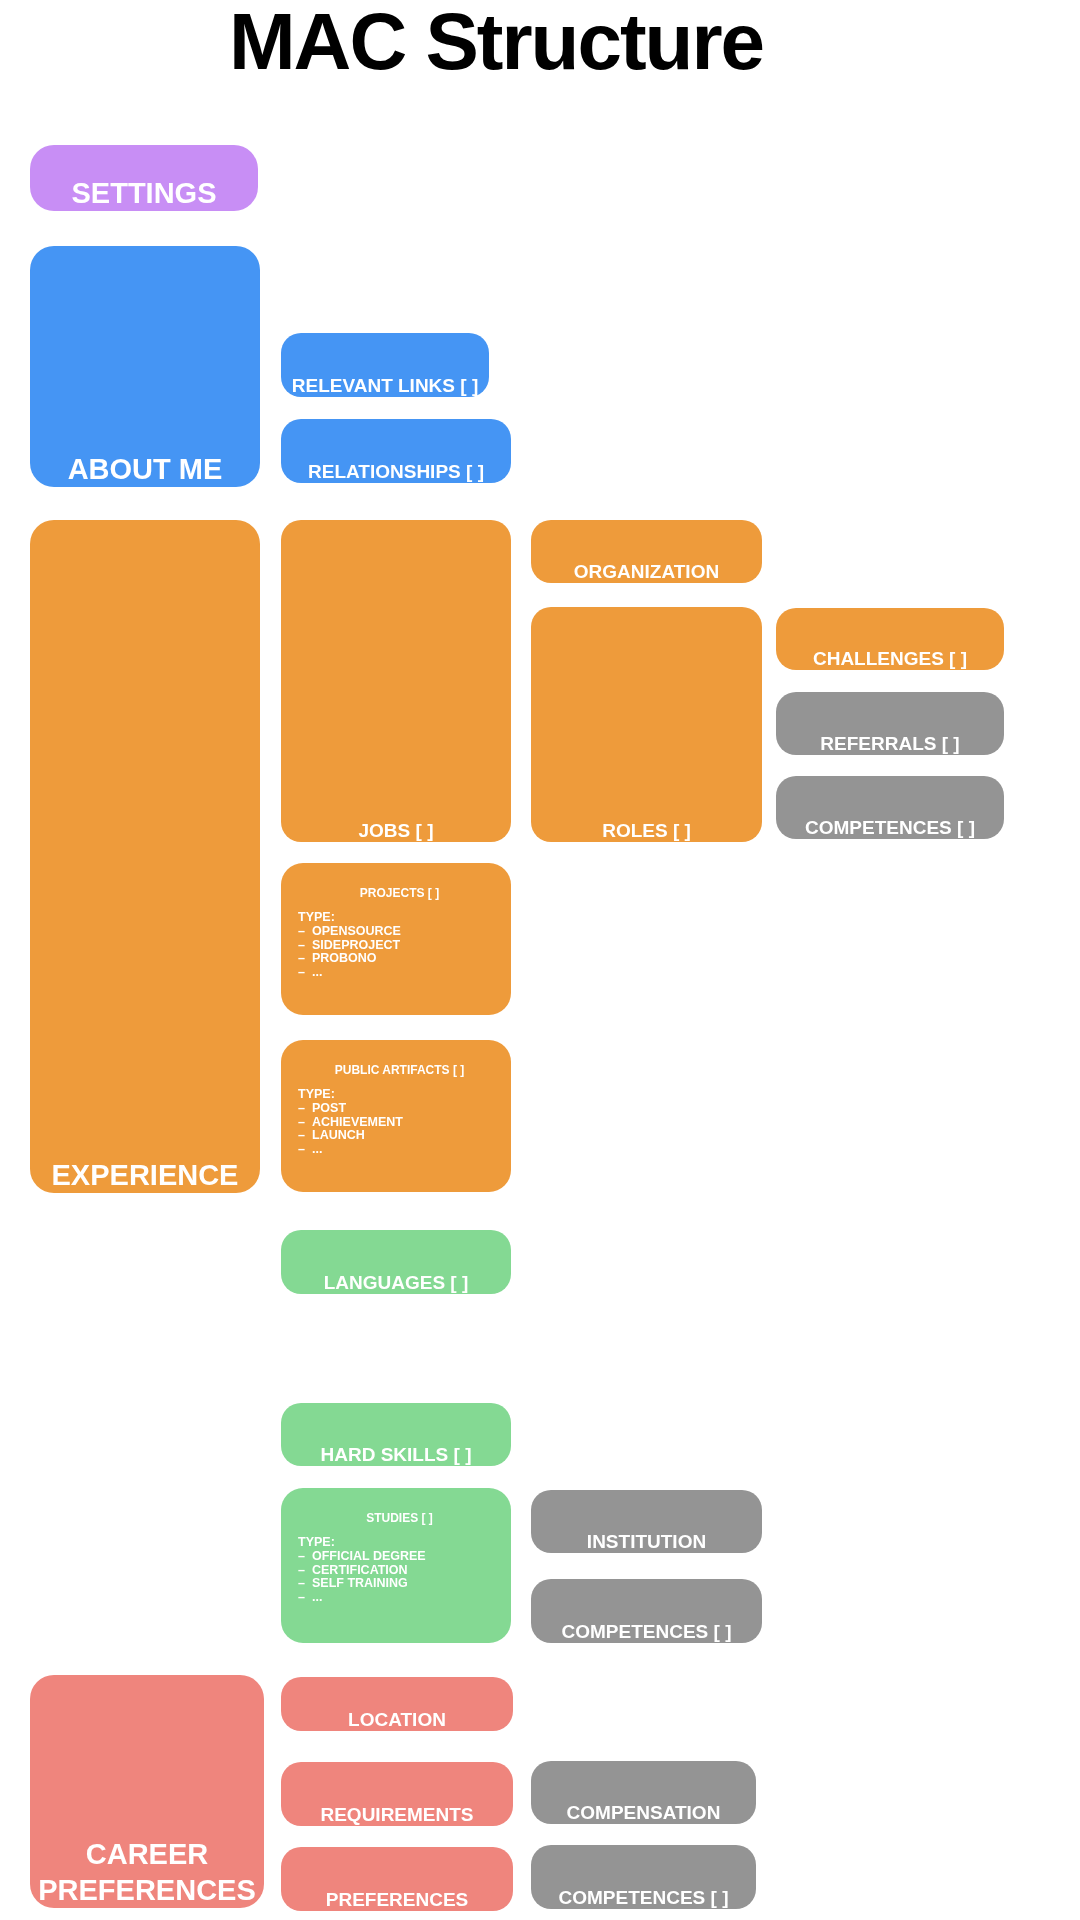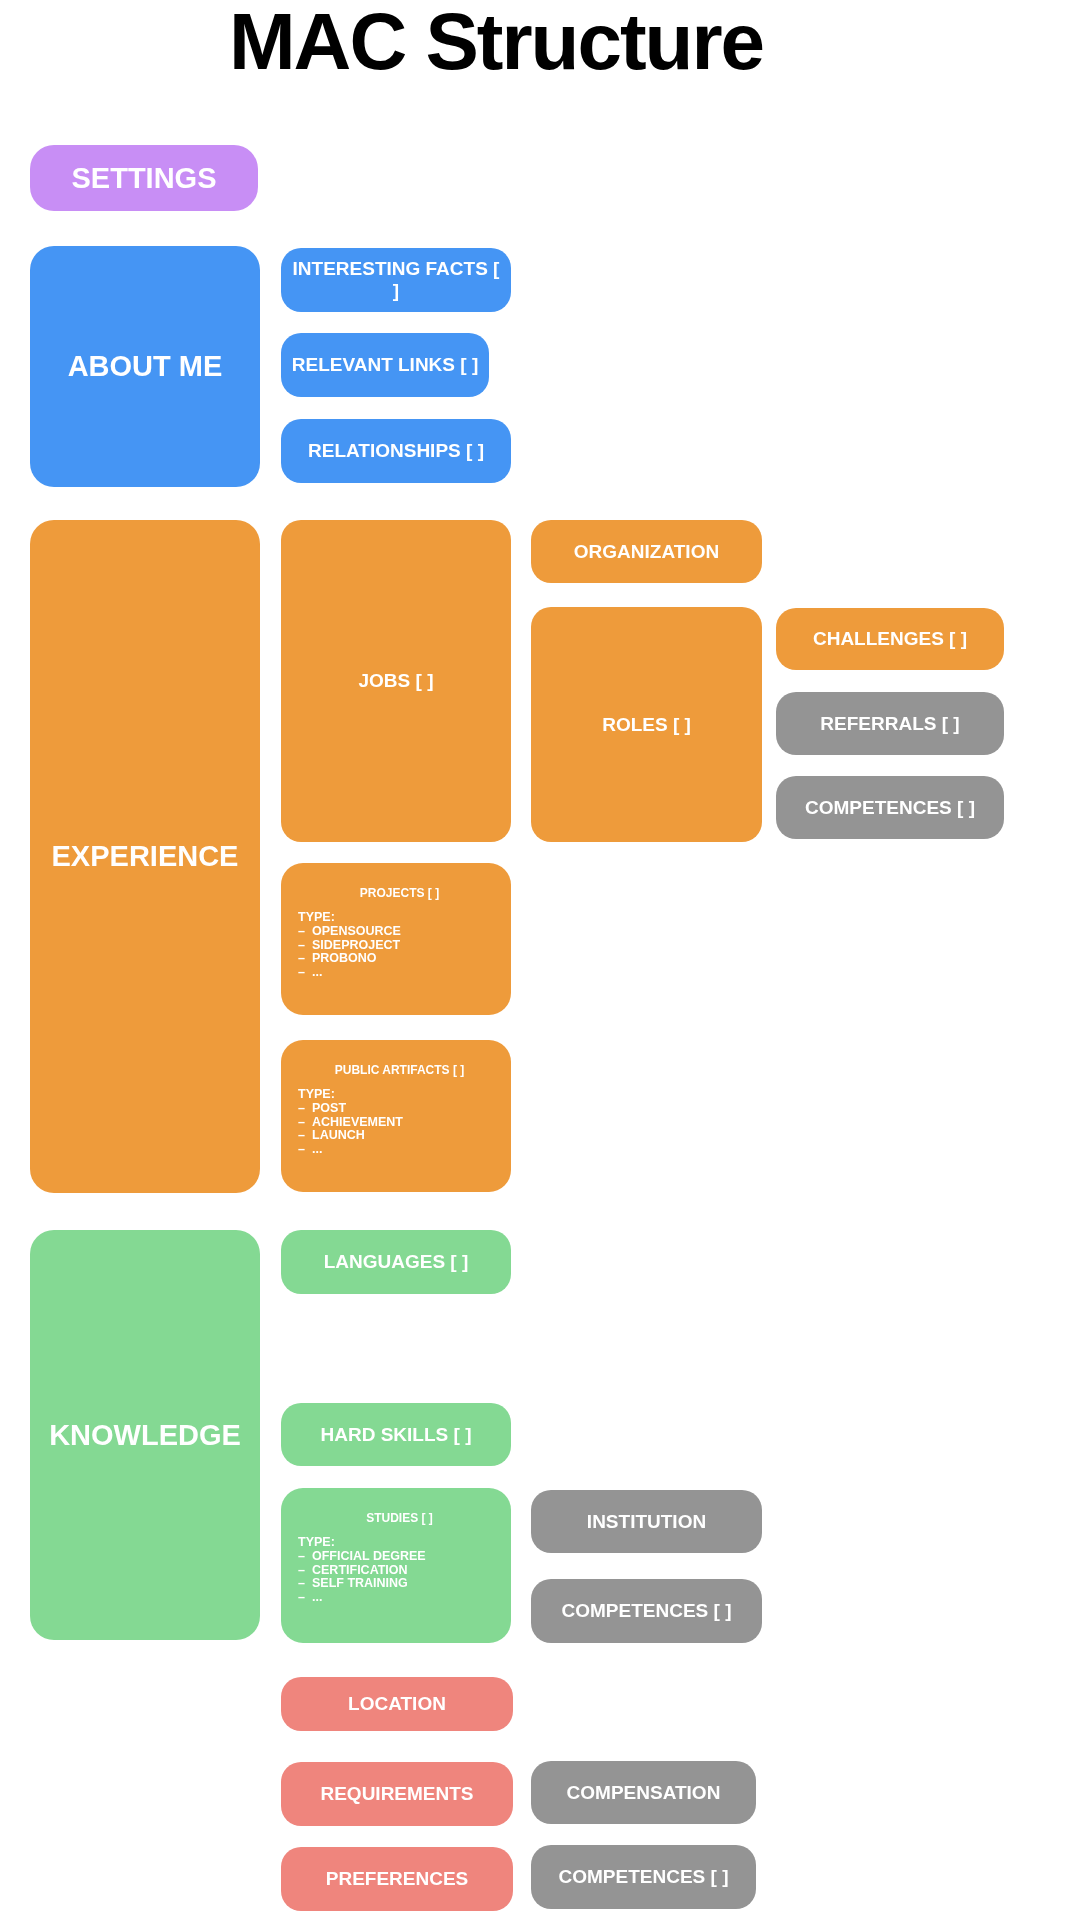--- a/index.html
+++ b/index.html
@@ -23,21 +23,21 @@
     letter-spacing:-2px;
     color:#000000;
     line-height:1.0;
   }
   .node{
     position:absolute;
     border-radius:20px;
     color:#ffffff;
     font-weight:700;
     display:flex;
-    align-items:center;
+    align-items:flex-end;
     justify-content:center;
     box-sizing:border-box;
   }
   .parent{
     font-size:29px;
     text-align:center;
     line-height:1.25;
     padding:0 14px;
     border-radius:24px;
   }
@@ -73,23 +73,20 @@
 
   <h1 class="page-title">MAC Structure</h1>
 
   <div class="node parent" style="left: 30px; top: 145px; width: 228px; height: 66px; background: rgb(200, 142, 245);">
     <span>SETTINGS</span>
   </div>
 
   <div class="node parent" style="left: 30px; top: 246px; width: 230px; height: 241px; background: rgb(69, 149, 244);">
     <span>ABOUT ME</span>
   </div>
-  <div class="node child" style="left: 281px; top: 248px; width: 230px; height: 64px; background: rgb(69, 149, 244);">
-    <span>INTERESTING FACTS [ ]</span>
-  </div>
   <div class="node child" style="left: 281px; top: 333px; width: 208px; height: 64px; background: rgb(69, 149, 244);">
     <span>RELEVANT LINKS [ ]</span>
   </div>
   <div class="node child" style="left: 281px; top: 419px; width: 230px; height: 64px; background: rgb(69, 149, 244);">
     <span>RELATIONSHIPS [ ]</span>
   </div>
 
   <div class="node parent" style="left: 30px; top: 520px; width: 230px; height: 673px; background: rgb(238, 155, 59);">
     <span>EXPERIENCE</span>
   </div>
@@ -151,23 +148,20 @@
           <span class="dash">–</span>
           <span>LAUNCH</span>
         </div>
       <div class="type-line">
           <span class="dash">–</span>
           <span>...</span>
         </div>
     </div>
   </div>
 
-  <div class="node parent" style="left: 30px; top: 1230px; width: 230px; height: 410px; background: rgb(132, 217, 147);">
-    <span>KNOWLEDGE</span>
-  </div>
   <div class="node child" style="left: 281px; top: 1230px; width: 230px; height: 64px; background: rgb(132, 217, 147);">
     <span>LANGUAGES [ ]</span>
   </div>
   <div class="node child" style="left: 281px; top: 1403px; width: 230px; height: 63px; background: rgb(132, 217, 147);">
     <span>HARD SKILLS [ ]</span>
   </div>
 
   <div class="node typed" style="left: 281px; top: 1488px; width: 230px; height: 155px; background: rgb(132, 217, 147);">
     <div class="typed-title">STUDIES [ ]</div>
     <div class="type-list">
@@ -191,20 +185,23 @@
     </div>
   </div>
 
   <div class="node child" style="left: 531px; top: 1490px; width: 231px; height: 63px; background: rgb(148, 148, 148);">
     <span>INSTITUTION</span>
   </div>
   <div class="node child" style="left: 531px; top: 1579px; width: 231px; height: 64px; background: rgb(148, 148, 148);">
     <span>COMPETENCES [ ]</span>
   </div>
 
+  <div class="node parent" style="left: 30px; top: 1675px; width: 234px; height: 233px; background: rgb(239, 133, 125);">
+    <span>CAREER PREFERENCES</span>
+  </div>
   <div class="node child" style="left: 281px; top: 1677px; width: 232px; height: 54px; background: rgb(239, 133, 125);">
     <span>LOCATION</span>
   </div>
   <div class="node child" style="left: 281px; top: 1762px; width: 232px; height: 64px; background: rgb(239, 133, 125);">
     <span>REQUIREMENTS</span>
   </div>
   <div class="node child" style="left: 531px; top: 1761px; width: 225px; height: 63px; background: rgb(148, 148, 148);">
     <span>COMPENSATION</span>
   </div>
   <div class="node child" style="left: 281px; top: 1847px; width: 232px; height: 64px; background: rgb(239, 133, 125);">

